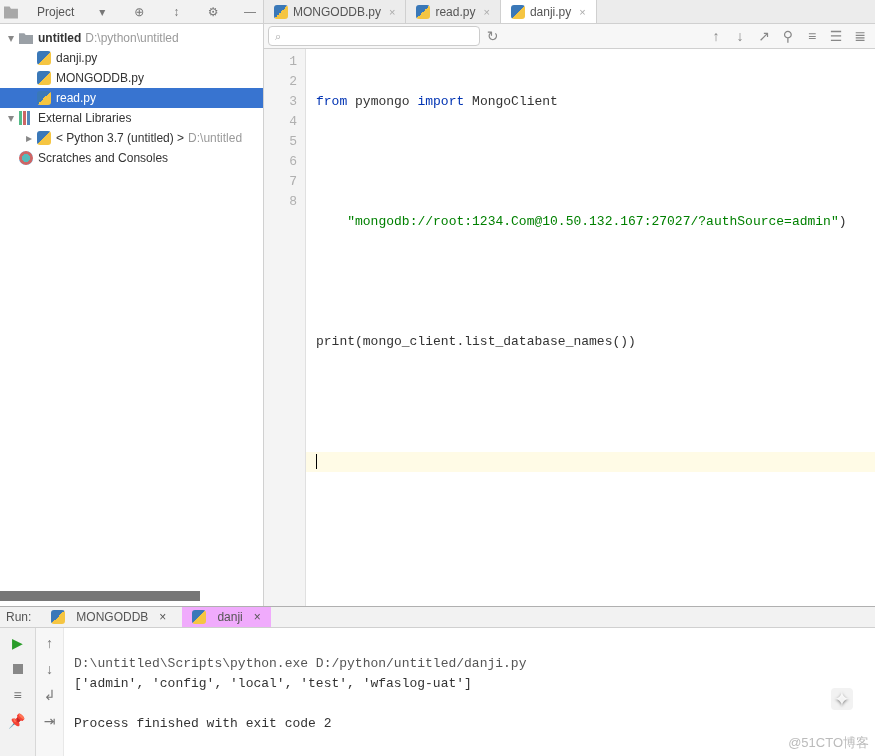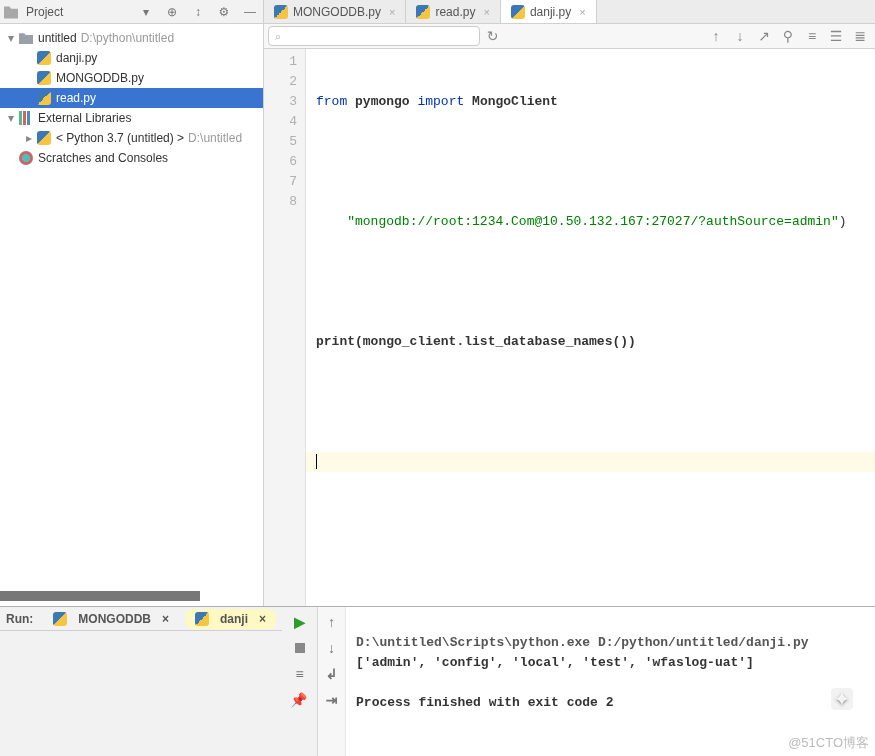--- a/index.html
+++ b/index.html
@@ -20,21 +20,21 @@
       border-right: 1px solid #d0d0d0;
       float: left;
     }
     .proj-header {
       display: flex;
       align-items: center;
       height: 24px;
       background: #f2f2f2;
       border-bottom: 1px solid #d0d0d0;
       padding: 0 4px;
-      gap: 8px;
+      gap: 19px;
     }
     .proj-header .folder-icon {
       width: 14px; height: 14px;
       display: inline-block;
       background: #a8a8a8;
       clip-path: polygon(0 15%, 40% 15%, 50% 30%, 100% 30%, 100% 100%, 0 100%);
     }
     .proj-header .title { font-weight: 500; color: #555; flex: 1; }
     .proj-header .tool-ic {
       width: 18px; height: 18px;
@@ -72,21 +72,21 @@
       display: flex; gap: 1px;
     }
     .libs-ic span { width: 3px; background: #5b8; }
     .libs-ic span:nth-child(2){ background: #c66; }
     .libs-ic span:nth-child(3){ background: #58b; }
     .scratch-ic {
       width: 14px; height: 14px;
       border-radius: 50%;
       background: radial-gradient(circle,#5bb 40%,#c66 40% 70%,#58b 70%);
     }
-    .bold { font-weight: normal; }
+    .bold { font-weight: bold; }
     .muted { color: #9a9a9a; margin-left: 4px; }
     
     .editor-area {
       position: absolute;
       left: 264px; top: 0; right: 0;
       height: 606px;
       display: flex; flex-direction: column;
       background: #fff;
     }
     .editor-tabs {
@@ -164,49 +164,48 @@
     .code-line { height: 20px; }
     .code-line.current { background: #fffbe6; margin-left: -10px; padding-left: 10px; margin-right: -10px; }
     .cursor-caret {
       display: inline-block;
       border-left: 1px solid #000;
       height: 15px;
       vertical-align: middle;
     }
     .kw { color: #0033b3; }
     .str { color: #008000; }
-    .func { color: #333; font-weight: bold; }
+    .func { color: #333; }
     .op   { color: #333; }
     
     .run-panel {
       position: absolute;
       left: 0; right: 0; bottom: 0;
       height: 150px;
       border-top: 1px solid #b0b0b0;
       background: #f2f2f2;
       display: flex;
-      flex-direction: row;
-      font-weight: bold;
+      flex-direction: column;
     }
     .run-header {
       height: 24px;
       display: flex;
       align-items: center;
       padding: 0 6px;
       gap: 6px;
       border-bottom: 1px solid #d0d0d0;
     }
     .run-header .label { color: #555; margin-right: 4px; }
     .run-tab {
       display: flex; align-items: center; gap: 11px;
       padding: 3px 10px;
       cursor: pointer;
       color: #555;
     }
-    .run-tab.active { background: #fef9c3; border-radius: 8px; }
+    .run-tab.active { background: #f0abfc; }
     .run-body {
       flex: 1;
       display: flex;
       background: #fff;
     }
     .run-gutter {
       width: 36px;
       background: #f2f2f2;
       border-right: 1px solid #d8d8d8;
       display: flex;

